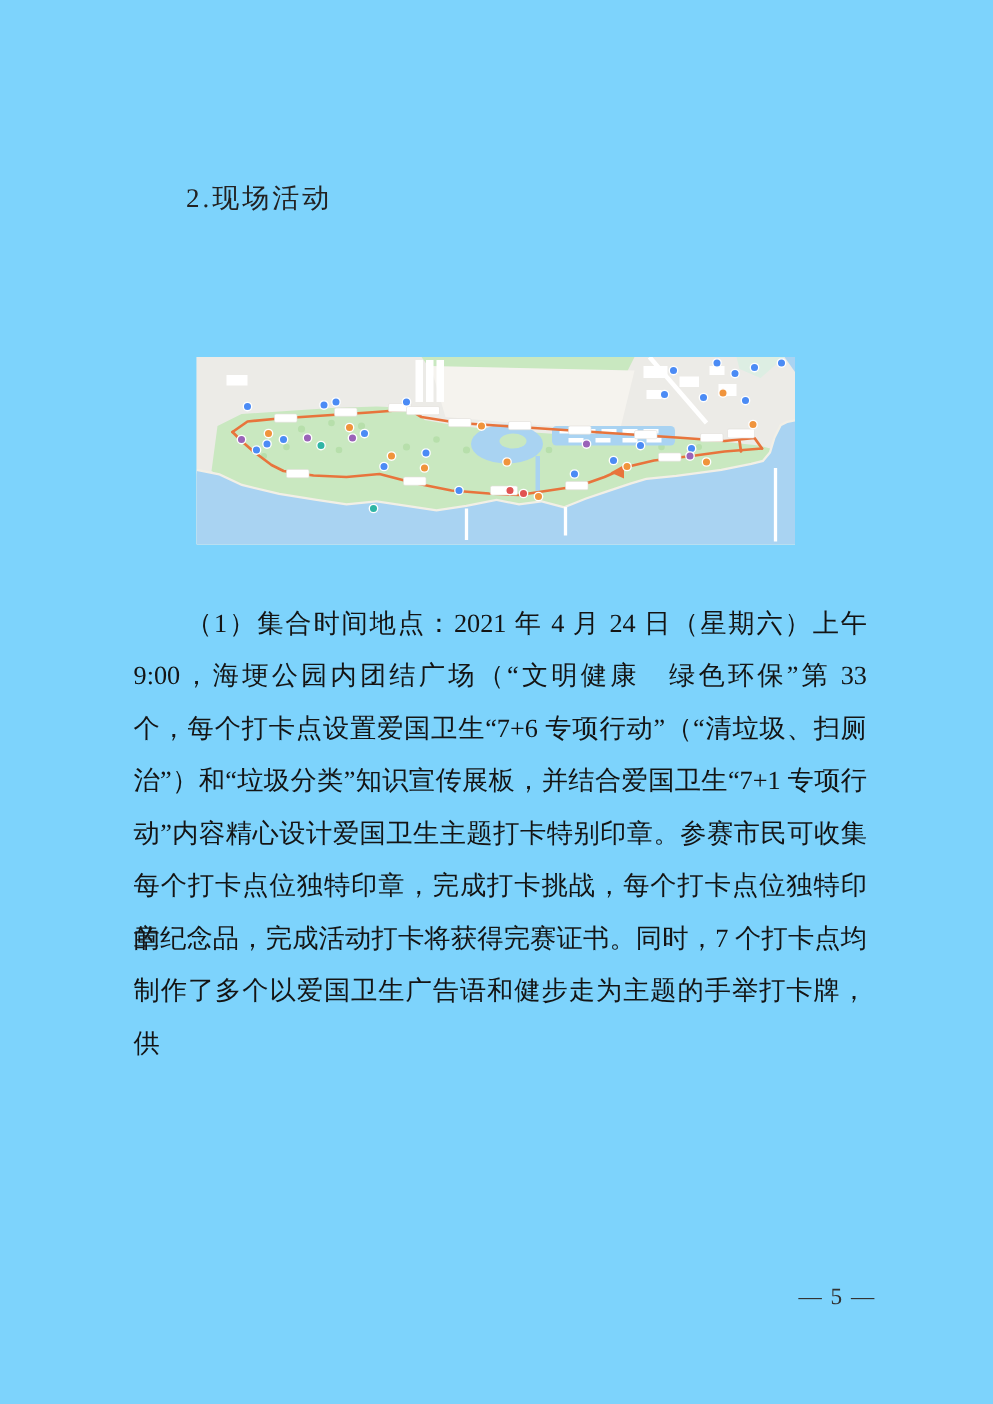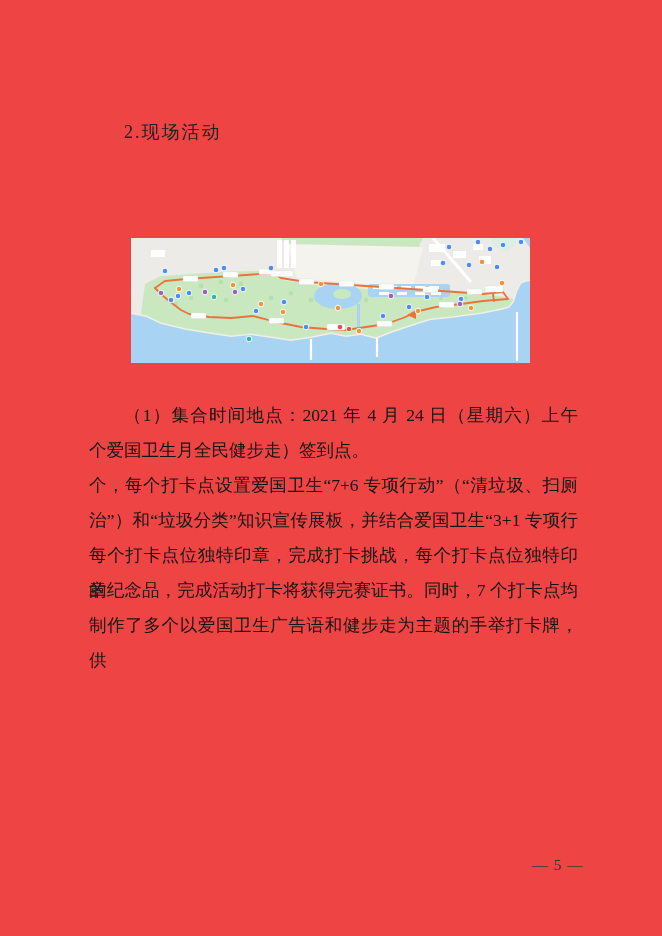--- a/index.html
+++ b/index.html
@@ -1,21 +1,21 @@
 <!DOCTYPE html>
 <html lang="zh"><head>
 <meta charset="utf-8">
 <style>
   html,body{margin:0;padding:0;}
   body{
     width:662px;height:936px;background:#ffffff;position:relative;
     font-family:"Liberation Serif","DejaVu Serif",serif;
     color:#1a1a1a;overflow:hidden;
   }
-  .page{position:absolute;inset:0;background:#ef4444;}
+  .page{position:absolute;inset:0;background:#7dd3fc;}
   .heading{
     position:absolute;left:124px;top:120px;
     font-size:18px;letter-spacing:2px;color:#222;
   }
   .map-wrap{
     position:absolute;left:131px;top:238px;width:399px;height:125px;
     overflow:hidden;background:#ecebe7;
   }
   .map-wrap svg{display:block;}
   .text-block{
@@ -200,23 +200,24 @@
         <g fill="#e05252">
           <circle cx="209" cy="89" r="2.8"></circle>
             <circle cx="218" cy="91" r="2.8"></circle>
         </g>
       </g>
     </svg>
   </div>
 
   <div class="text-block">
     <div class="line jz ind">（1）集合时间地点：2021 年 4 月 24 日（星期六）上午</div>
-    <div class="line">个爱国卫生月全民健步走）签到点。</div>
+    <div class="line jz">9:00，海埂公园内团结广场（“文明健康　绿色环保”第 33</div>
     <div class="line jz">个，每个打卡点设置爱国卫生“7+6 专项行动”（“清垃圾、扫厕</div>
-    <div class="line jz">治”）和“垃圾分类”知识宣传展板，并结合爱国卫生“3+1 专项行</div>
+    <div class="line jz">治”）和“垃圾分类”知识宣传展板，并结合爱国卫生“7+1 专项行</div>
+    <div class="line jz">动”内容精心设计爱国卫生主题打卡特别印章。参赛市民可收集</div>
     <div class="line jz">每个打卡点位独特印章，完成打卡挑战，每个打卡点位独特印章</div>
     <div class="line jz">的纪念品，完成活动打卡将获得完赛证书。同时，7 个打卡点均</div>
     <div class="line jz">制作了多个以爱国卫生广告语和健步走为主题的手举打卡牌，供</div>
   </div>
 
   <div class="page-number">— 5 —</div>
 
 </div>
 
 </body></html>

